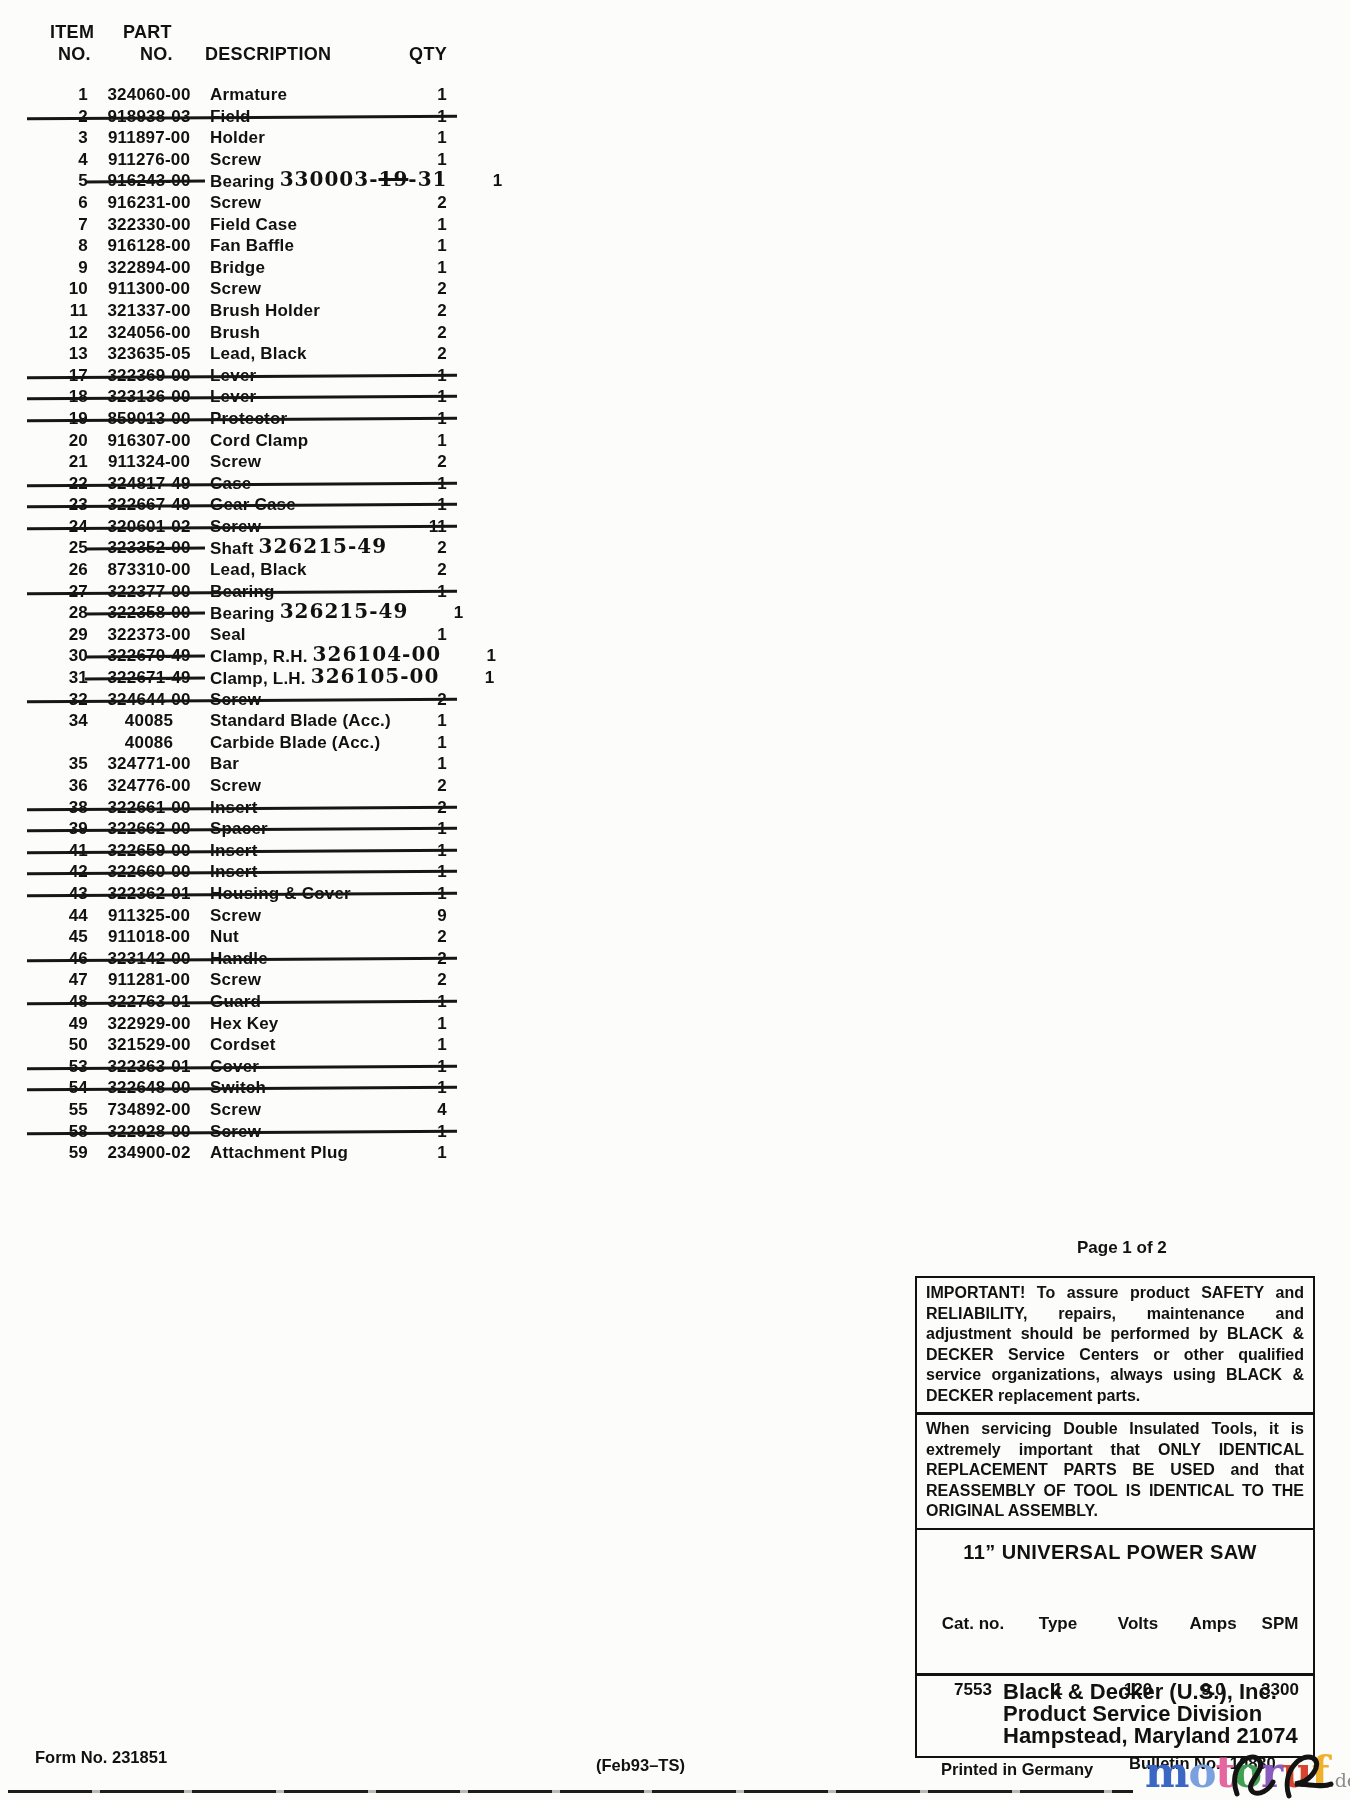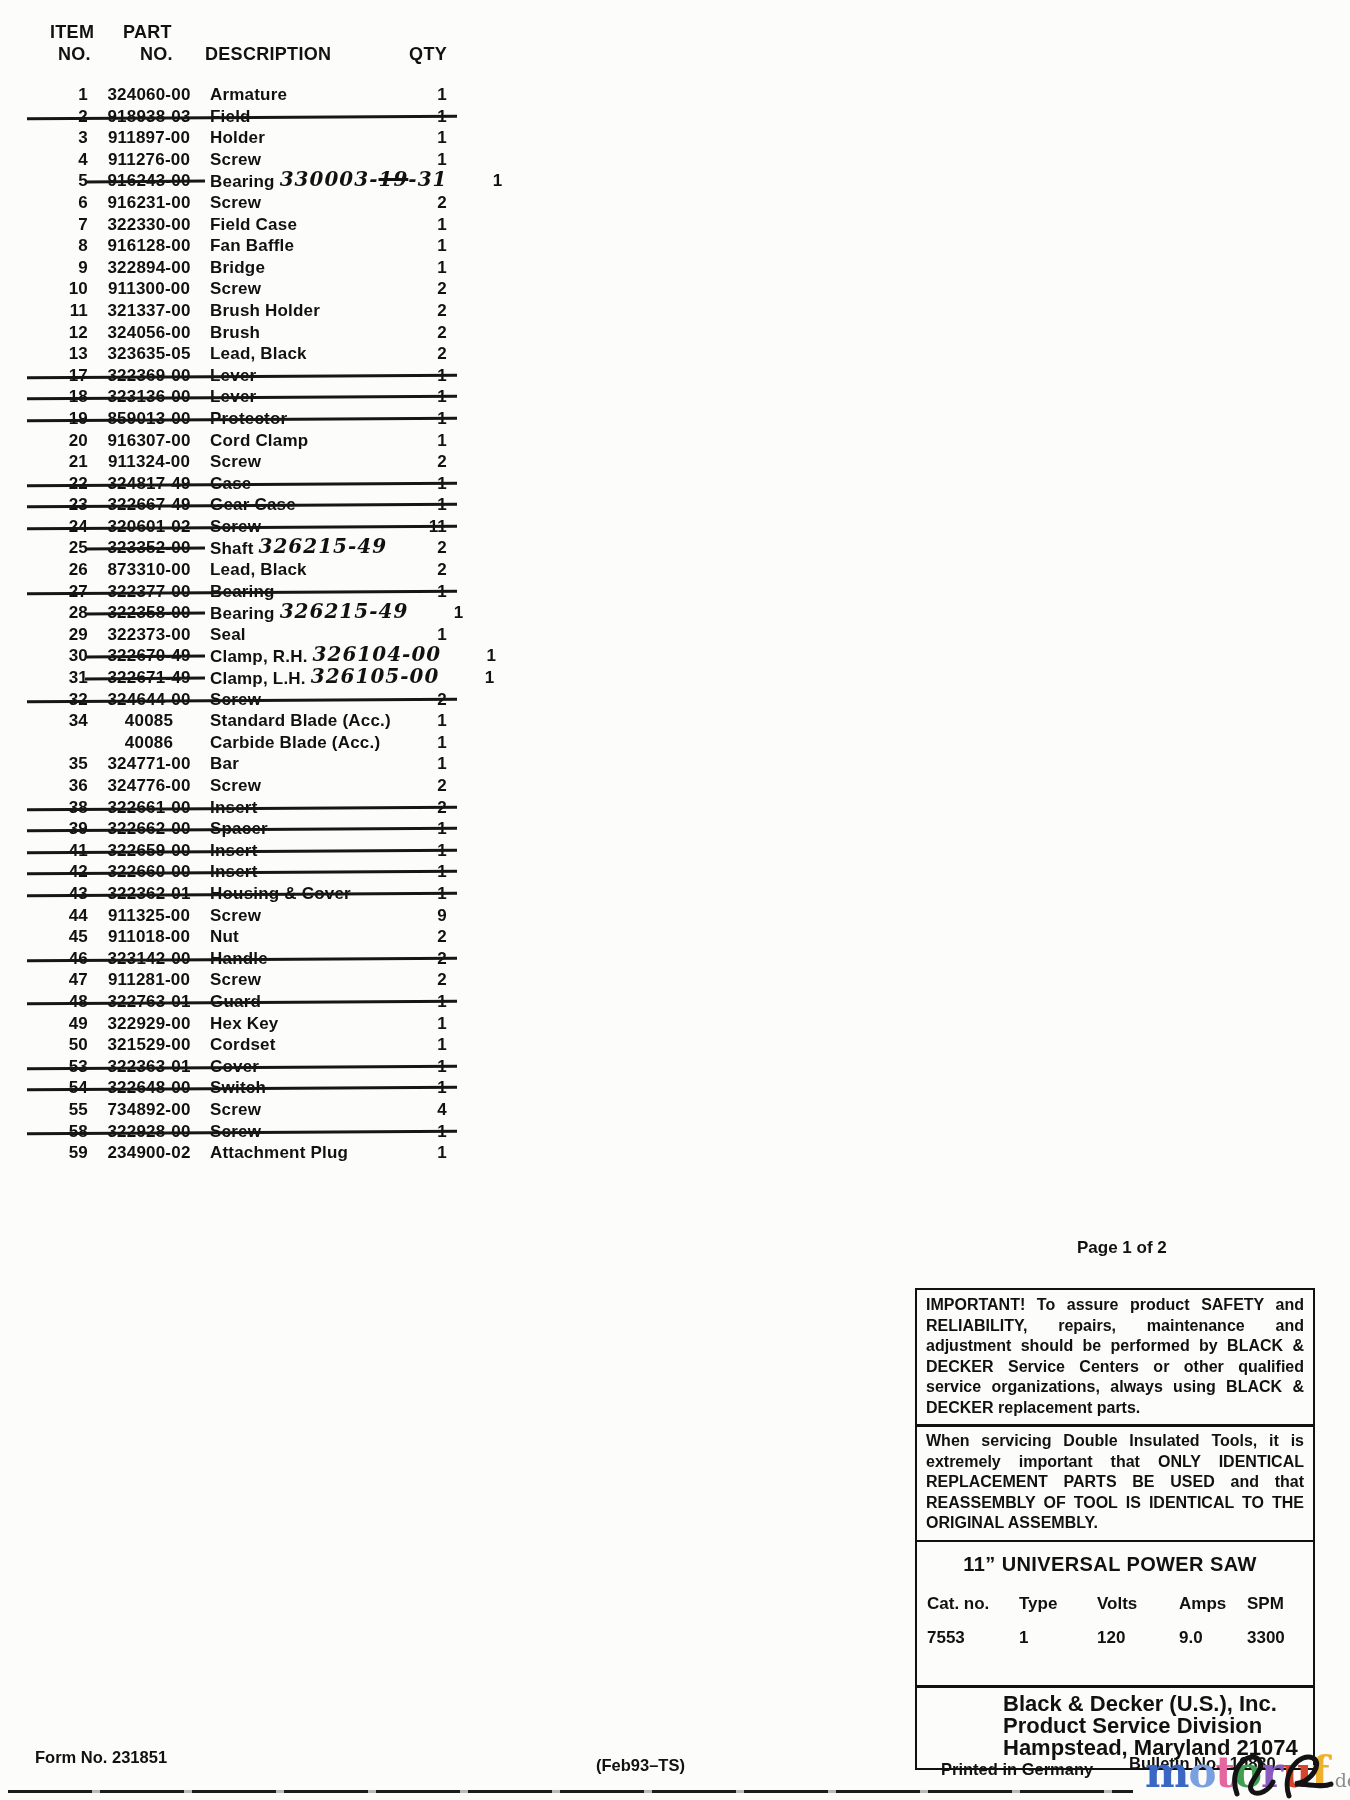--- a/index.html
+++ b/index.html
@@ -34,21 +34,21 @@
   .c-qty{text-align:right;}
   .prow.strike-full::after{
     content:"";position:absolute;left:-18px;right:-10px;top:10px;
     border-top:3px solid #161616;transform:rotate(-0.35deg);
   }
   .c-part.strike-part::after{
     content:"";position:absolute;left:-18px;right:-10px;top:10px;
     border-top:3px solid #161616;transform:rotate(-0.5deg);
   }
   .hand{
-    font-family:"DejaVu Serif", serif;font-style:italic;font-weight:700;
+    font-family:"DejaVu Serif", serif;font-weight:700;
   }
   .d-note{font-size:20px;letter-spacing:1px;margin-left:5px;position:relative;top:-1px;}
   .n-struck{text-decoration:line-through;text-decoration-thickness:2.5px;}
 
   
   .unit-disc{position:absolute;left:737px;top:541px;width:253px;}
   .ud-label{
     font-size:16px;font-weight:700;letter-spacing:1.4px;padding-left:45px;
     border-bottom:2.5px solid #111;padding-bottom:3px;transform:rotate(-0.8deg);
     white-space:nowrap;
@@ -58,28 +58,28 @@
   
   .page-label{position:absolute;left:1077px;top:1238px;font-size:17px;font-weight:700;}
 
   
   .boxes{position:absolute;left:915px;top:1276px;width:400px;}
   .nbox{
     border:2.5px solid #111;box-sizing:border-box;width:100%;
     font-size:16px;font-weight:700;line-height:20.6px;text-align:justify;
     padding:5px 9px 6px 9px;margin-top:-2.5px;background:transparent;
   }
-  .nbox:first-child{margin-top:12px;}
+  .nbox:first-child{margin-top:0;}
   .specbox{text-align:center;padding:12px 16px 8px 6px;height:148px;}
   .spec-title{font-size:20px;font-weight:700;letter-spacing:.4px;}
   .spec-grid{
     display:grid;grid-template-columns:92px 78px 82px 68px 66px;
     margin-top:20px;padding:0 4px;font-size:17px;font-weight:700;
   }
-  .spec-grid span{text-align:left;}
+  .spec-grid span{text-align:center;margin-top:32px;}
   .spec-vals{margin-top:13px;}
   .addrbox{text-align:left;padding:6px 6px 9px 86px;line-height:22px;font-size:22px;}
 
   
   .footer{position:absolute;left:0;top:1748px;width:1211px;height:26px;font-size:16.5px;font-weight:700;}
   .footer span{position:absolute;white-space:pre;}
   .f-form{left:35px;top:0;}
   .f-code{left:596px;top:8px;}
   .f-printed{left:941px;top:12px;}
   .f-bulletin{left:1129px;top:6px;}

